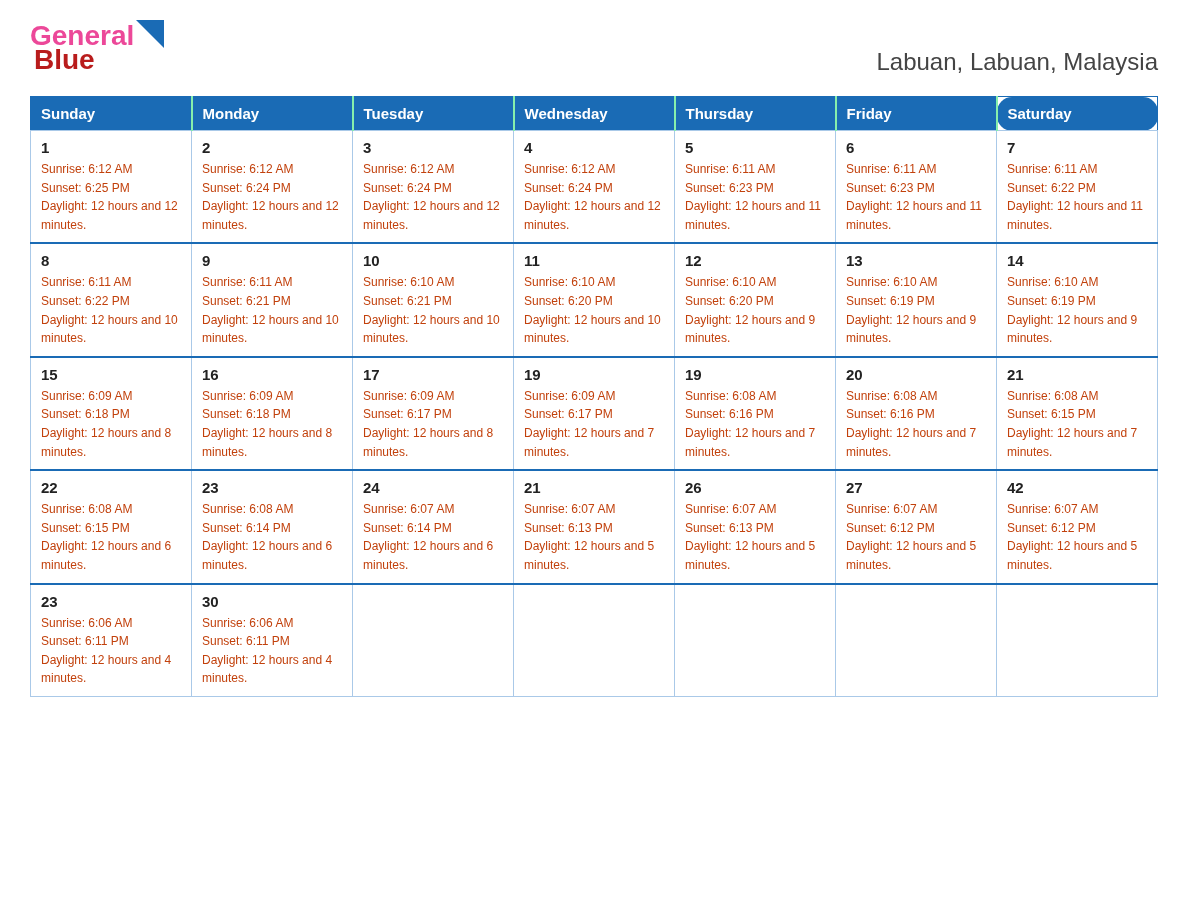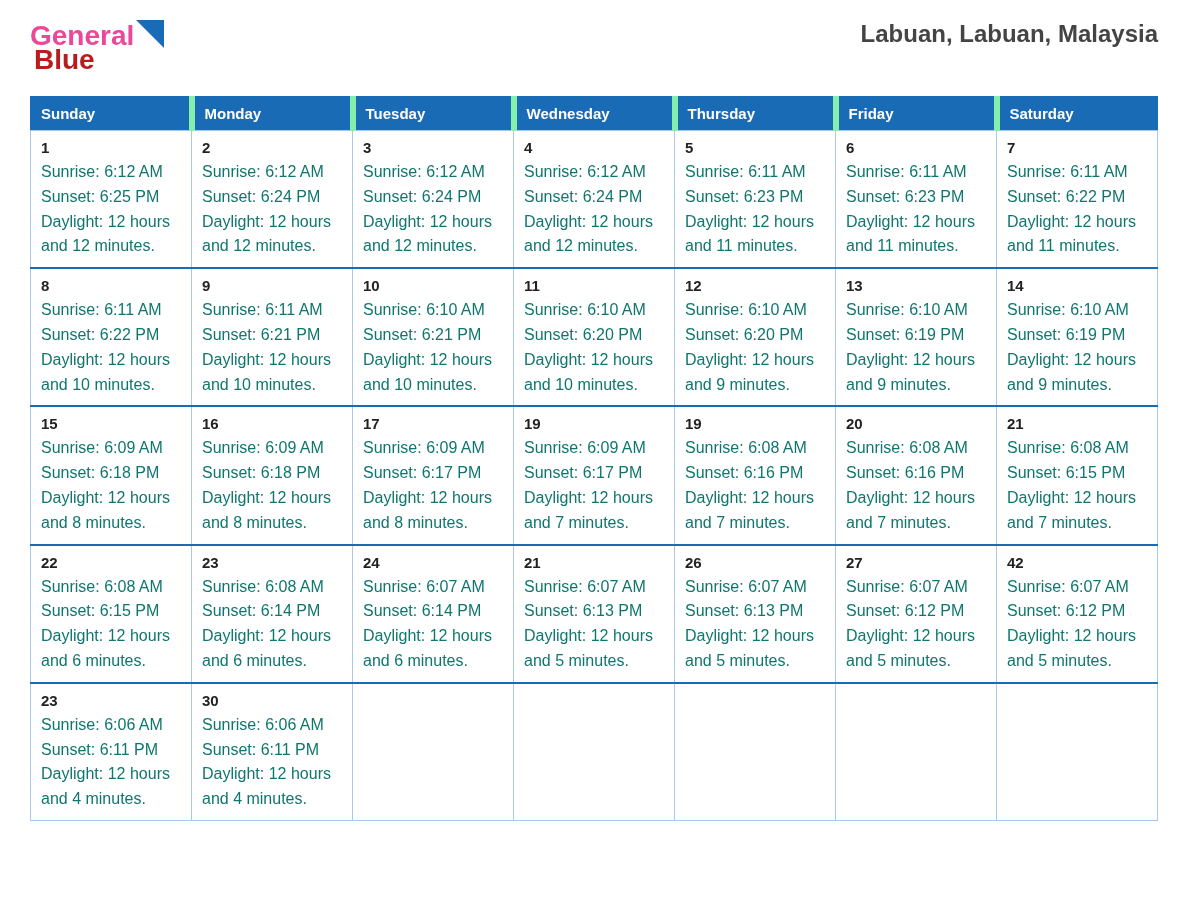--- a/index.html
+++ b/index.html
@@ -36,64 +36,66 @@
       text-align: right;
     }
     .title-block h1 {
       font-size: 52px;
       font-weight: bold;
       color: #222;
       line-height: 1.1;
     }
     .title-block h2 {
       font-size: 24px;
-      font-weight: bold;
+      font-weight: normal;
       color: #444;
+      margin-top: 28px;
     }
     .calendar {
       width: 100%;
       border-collapse: collapse;
       border: 1px solid #1a6bb5;
     }
     .calendar thead tr {
       background-color: #1a6bb5;
     }
     .calendar thead th {
       color: #fff;
       font-size: 15px;
       font-weight: bold;
       padding: 8px 10px;
       text-align: left;
-      border-right: 6px solid #86efac;
+      border-right: 2px solid #86efac;
       width: calc(100% / 7);
     }
     .calendar thead th:last-child {
       border-right: none;
+      border-radius: 15px;
     }
     .calendar tbody tr {
       vertical-align: top;
     }
     .calendar tbody td {
       border: 1px solid #aac9e8;
       padding: 8px 10px;
       font-size: 12.5px;
       color: #333;
       width: calc(100% / 7);
       min-height: 110px;
     }
     .day-num {
       font-size: 15px;
       font-weight: bold;
       color: #222;
       display: block;
       margin-bottom: 4px;
     }
     .day-info {
-      font-size: 16px;
-      color: #0f766e;
+      font-size: 12px;
+      color: #c2410c;
       line-height: 1.55;
     }
     .empty-cell {
       border: 1px solid #aac9e8;
       background: #fff;
     }
     .row-divider {
       border-top: 2px solid #1a6bb5;
     }
   </style>

